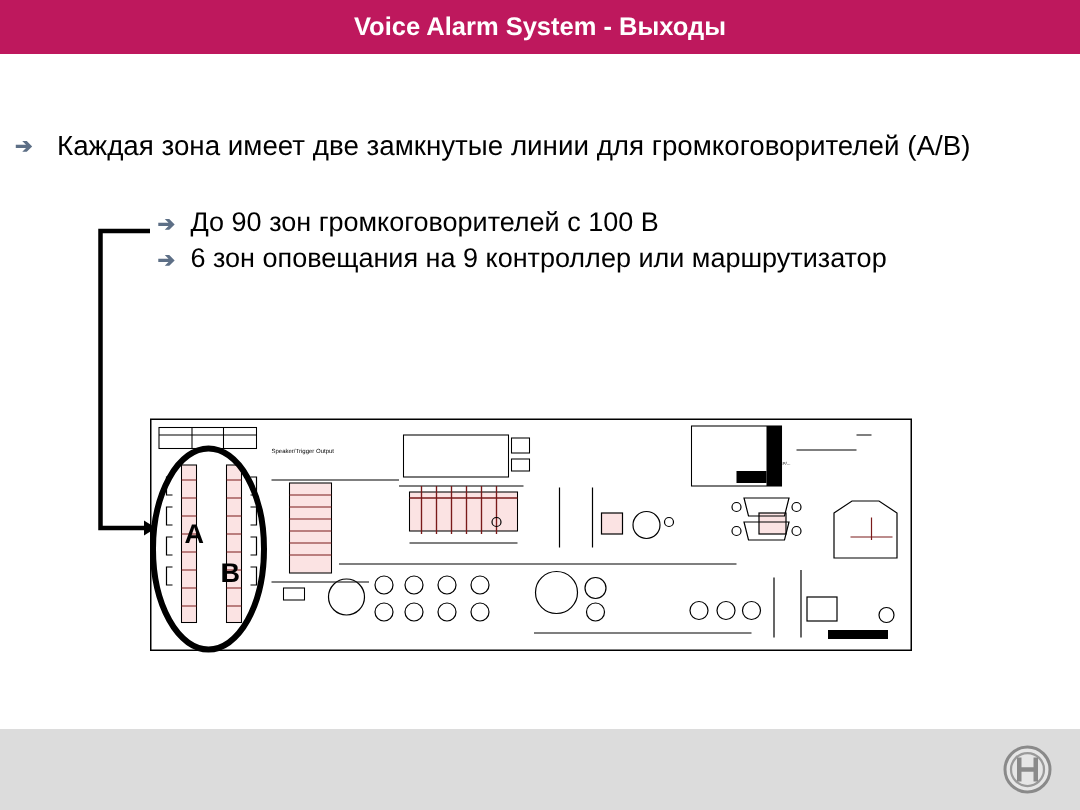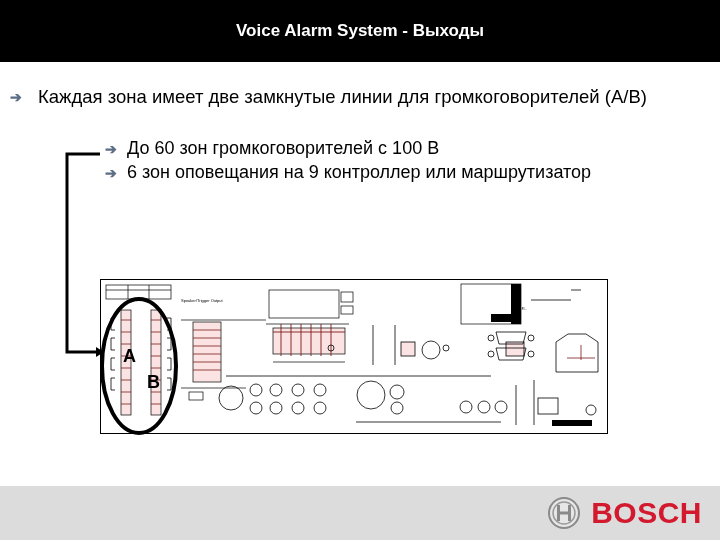--- a/index.html
+++ b/index.html
@@ -1,21 +1,21 @@
 <!DOCTYPE html>
 <html><head>
   <meta charset="utf-8">
   <style>
     * { margin: 0; padding: 0; box-sizing: border-box; }
     html, body { width: 720px; height: 540px; overflow: hidden; background: #ffffff; }
     body { position: relative; font-family: "Liberation Sans", sans-serif; color: #000; }
 
     .header {
-      position: absolute; left: 0; top: 0; width: 720px; height: 62px;
-      background: #000000;
+      position: absolute; left: 0; top: 0; width: 720px; height: 36px;
+      background: #be185d;
       display: flex; align-items: center; justify-content: center;
     }
     .header-title {
       color: #ffffff; font-family: "Liberation Sans", sans-serif; font-weight: bold;
       font-size: 17px; letter-spacing: 0px;
     }
 
     .bullet {
       position: absolute; display: flex; align-items: center;
       font-family: "Liberation Sans", sans-serif; font-size: 18px; color: #000;
@@ -61,21 +61,21 @@
   <span class="header-title">Voice Alarm System - Выходы</span>
 </div>
 
 <div class="bullet b1">
   <span class="arrow">➔</span>
   <span>Каждая зона имеет две замкнутые линии для громкоговорителей (A/B)</span>
 </div>
 
 <div class="bullet b2">
   <span class="arrow">➔</span>
-  <span>До 60 зон громкоговорителей с 100 В</span>
+  <span>До 90 зон громкоговорителей с 100 В</span>
 </div>
 
 <div class="bullet b3">
   <span class="arrow">➔</span>
   <span>6 зон оповещания на 9 контроллер или маршрутизатор</span>
 </div>
 
 <div class="diagram">
   <svg width="505" height="152" viewBox="0 0 505 152">
 
@@ -231,14 +231,13 @@
 
 <div class="footer"></div>
 <div class="bosch-logo">
   <svg width="34" height="34" viewBox="0 0 34 34">
     <circle cx="17" cy="17" r="15" fill="#e6e6e6" stroke="#8a8a8a" stroke-width="2"></circle>
     <circle cx="17" cy="17" r="11" fill="none" stroke="#9a9a9a" stroke-width="1.5"></circle>
     <rect x="10" y="9" width="3" height="16" fill="#8a8a8a"></rect>
     <rect x="21" y="9" width="3" height="16" fill="#8a8a8a"></rect>
     <rect x="10" y="15.5" width="14" height="3" fill="#8a8a8a"></rect>
   </svg>
-  <span class="bosch-text">BOSCH</span>
 </div>
 
 </body></html>

